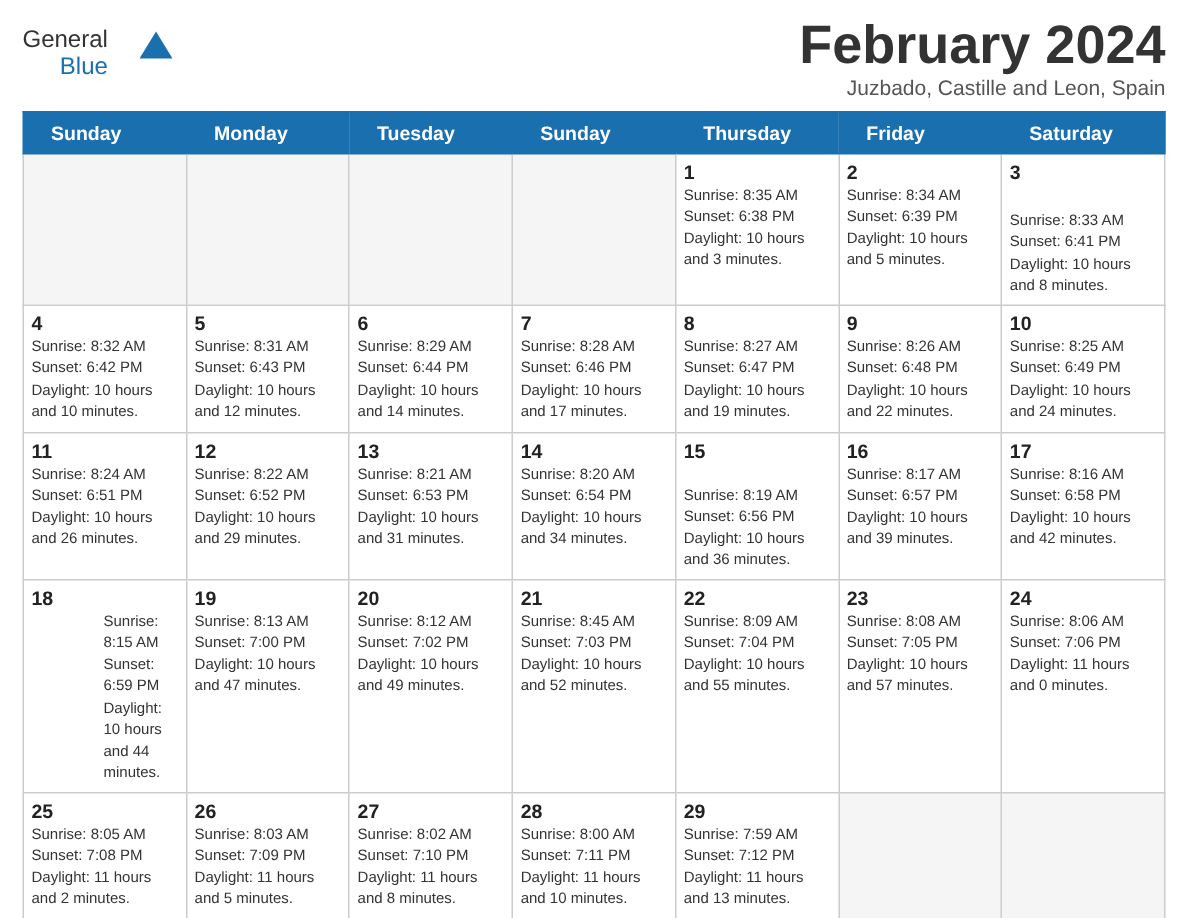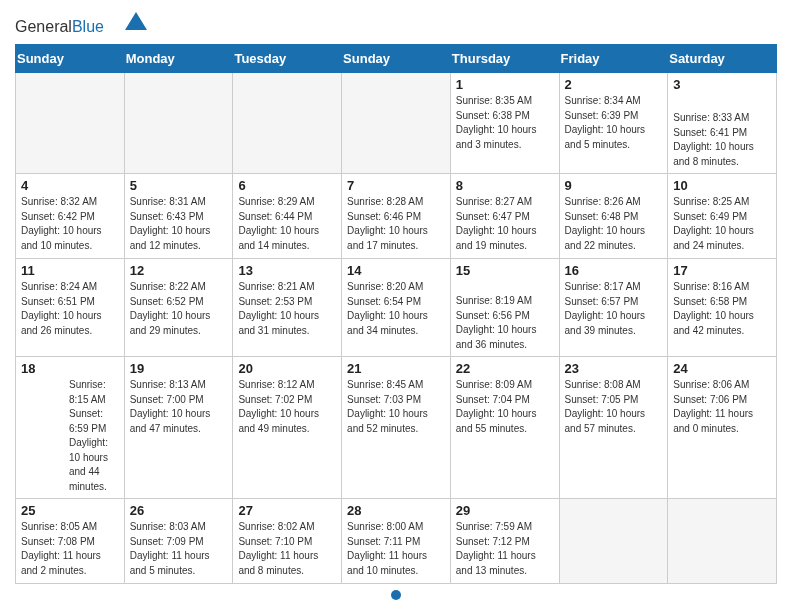--- a/index.html
+++ b/index.html
@@ -39,21 +39,21 @@
     }
     table {
       width: 100%;
       border-collapse: collapse;
       table-layout: fixed;
     }
     th {
       background-color: #1a6faf;
       color: #fff;
       text-align: left;
-      padding: 6px 1px;
+      padding: 6px 18px;
       font-size: 13px;
       font-weight: bold;
       border: 1px solid #1a6faf;
     }
     td {
       vertical-align: top;
       padding: 4px 5px;
       border: 1px solid #ccc;
       font-size: 10.5px;
       color: #333;
@@ -98,30 +98,34 @@
       border-radius: 50%;
       background: #1a6faf;
     }
   </style>
 </head>
 <body>
 
 <div>
   <div class="header-area">
     <div class="logo">
-      <div style="display:flex;align-items:flex-end;margin-right:17px;">
+      <div style="display:flex;flex-direction:column;align-items:flex-end;margin-right:17px;">
         <span class="logo-general">General</span>
         <span class="logo-blue">Blue</span>
       </div>
       <div style="display:flex;flex-direction:column;align-items:center;margin-top:-12px;">
         <svg width="22" height="22" viewBox="0 0 22 22">
           <polygon points="11,2 22,20 0,20" fill="#1a6faf"></polygon>
         </svg>
       </div>
     </div>
+    <div class="title-area">
+      <div class="month-title">February 2024</div>
+      <div class="location">Juzbado, Castille and Leon, Spain</div>
+    </div>
   </div>
 
   <table>
     <thead>
       <tr>
 
       <th>Sunday</th>
           <th>Monday</th>
           <th>Tuesday</th>
           <th>Sunday</th>
@@ -220,21 +224,21 @@
           <td>
             <div class="day-number">12</div>
             <div class="day-info" style="white-space: pre-line;">Sunrise: 8:22 AM
 Sunset: 6:52 PM
 Daylight: 10 hours
 and 29 minutes.</div>
           </td>
           <td>
             <div class="day-number">13</div>
             <div class="day-info" style="white-space: pre-line;">Sunrise: 8:21 AM
-Sunset: 2:53 PM
+Sunset: 6:53 PM
 Daylight: 10 hours
 and 31 minutes.</div>
           </td>
           <td>
             <div class="day-number">14</div>
             <div class="day-info" style="white-space: pre-line;">Sunrise: 8:20 AM
 Sunset: 6:54 PM
 Daylight: 10 hours
 and 34 minutes.</div>
           </td>

